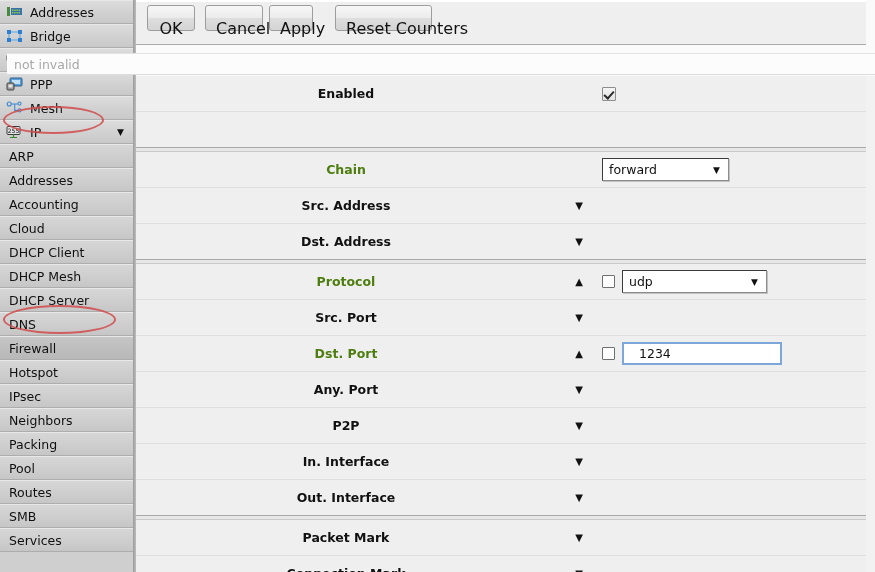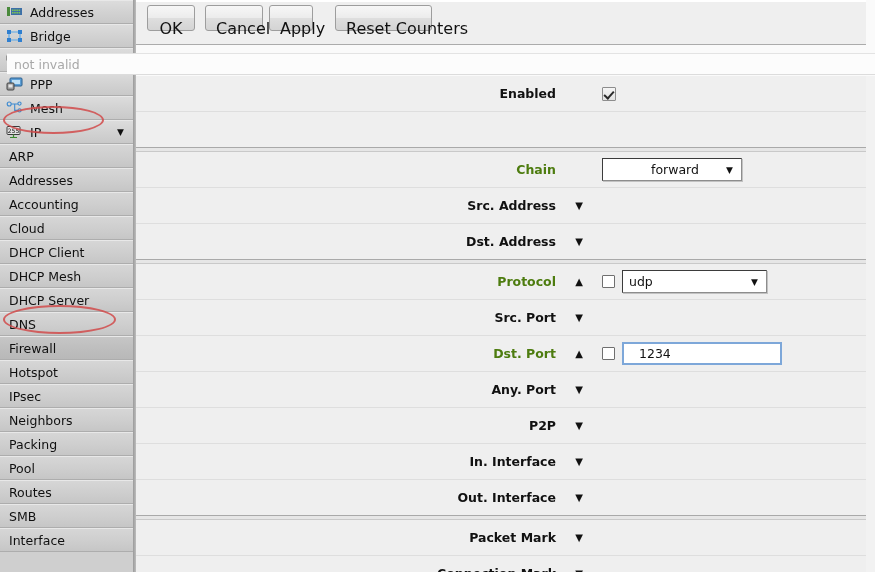--- a/index.html
+++ b/index.html
@@ -134,21 +134,21 @@
   }
   .sep-group {
     width: 730px; height: 3px;
     background: #e6e6e6;
     border-top: 1px solid #a9a9a9;
     border-bottom: 1px solid #c9c9c9;
     box-sizing: content-box;
   }
   .lbl {
     width: 420px;
-    text-align: right;
+    text-align: center;
     padding-right: 0px;
     font-weight: bold;
     font-size: 12.5px;
     color: #111;
     white-space: nowrap;
   }
   .lbl.link { color: #4d7c0f; }
   .arrow {
     width: 46px;
     text-align: center;
@@ -198,21 +198,21 @@
     cursor: default;
   }
   .select .sel-caret {
     position: absolute;
     right: 8px; top: 50%;
     transform: translateY(-50%);
     font-size: 9px;
     color: #111;
     line-height: 1;
   }
-  #chain-select { width: 140px; justify-content: center; }
+  #chain-select { width: 127px; }
   #protocol-select { width: 145px; }
 
   .textinput {
     height: 23px;
     background: #ffffff;
     border: 2px solid #7da7d9;
     display: flex; align-items: center;
     padding-left: 15px;
     font-size: 12.5px;
     color: #111;
@@ -350,21 +350,21 @@
       <div class="nav-item sub">
         <span class="nav-label">Pool</span>
       </div>
       <div class="nav-item sub">
         <span class="nav-label">Routes</span>
       </div>
       <div class="nav-item sub">
         <span class="nav-label">SMB</span>
       </div>
       <div class="nav-item sub">
-        <span class="nav-label">Interface</span>
+        <span class="nav-label">Services</span>
       </div>
     </div>
   <div id="sidebar-edge"></div>
 
   <div id="main">
     <div id="toolbar">
       <div id="toolbar-top-white"></div>
       <div class="tbtn" style="left:11px;width:48px;">OK</div>
       <div class="tbtn" style="left:69px;width:58px;">Cancel</div>
       <div class="tbtn" style="left:133px;width:44px;">Apply</div>

